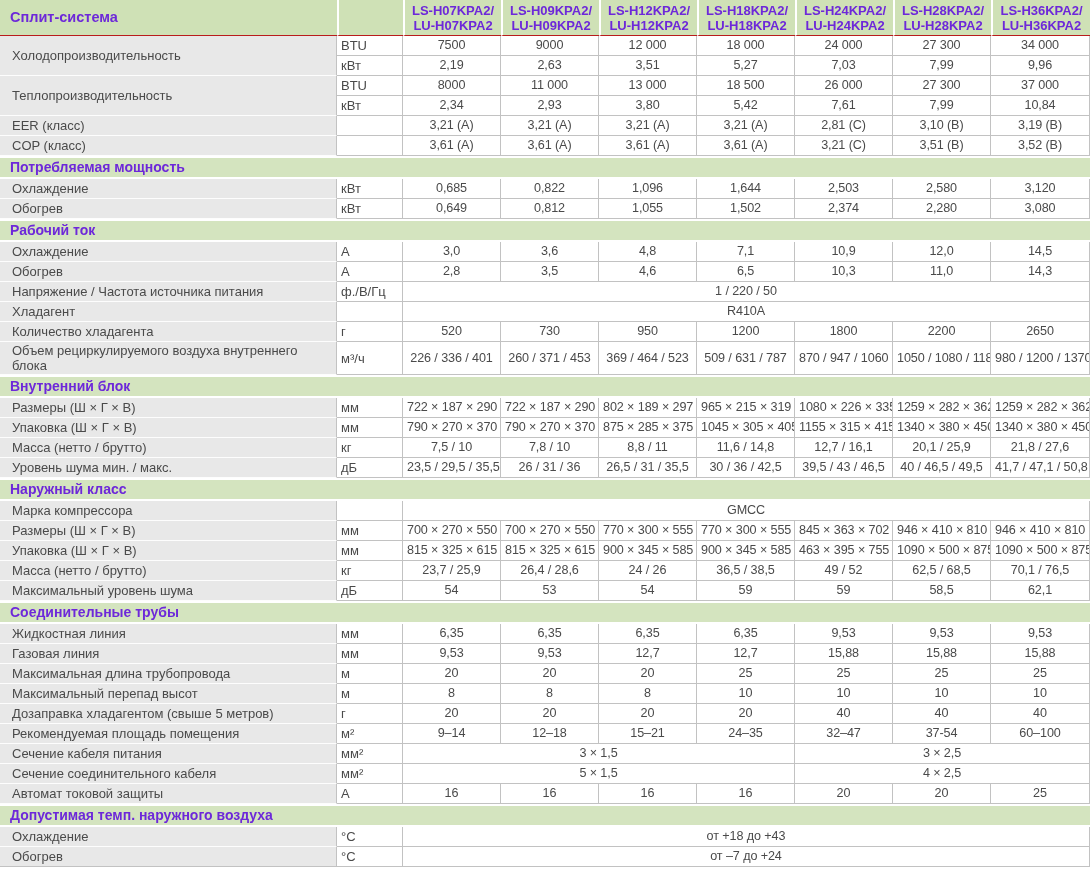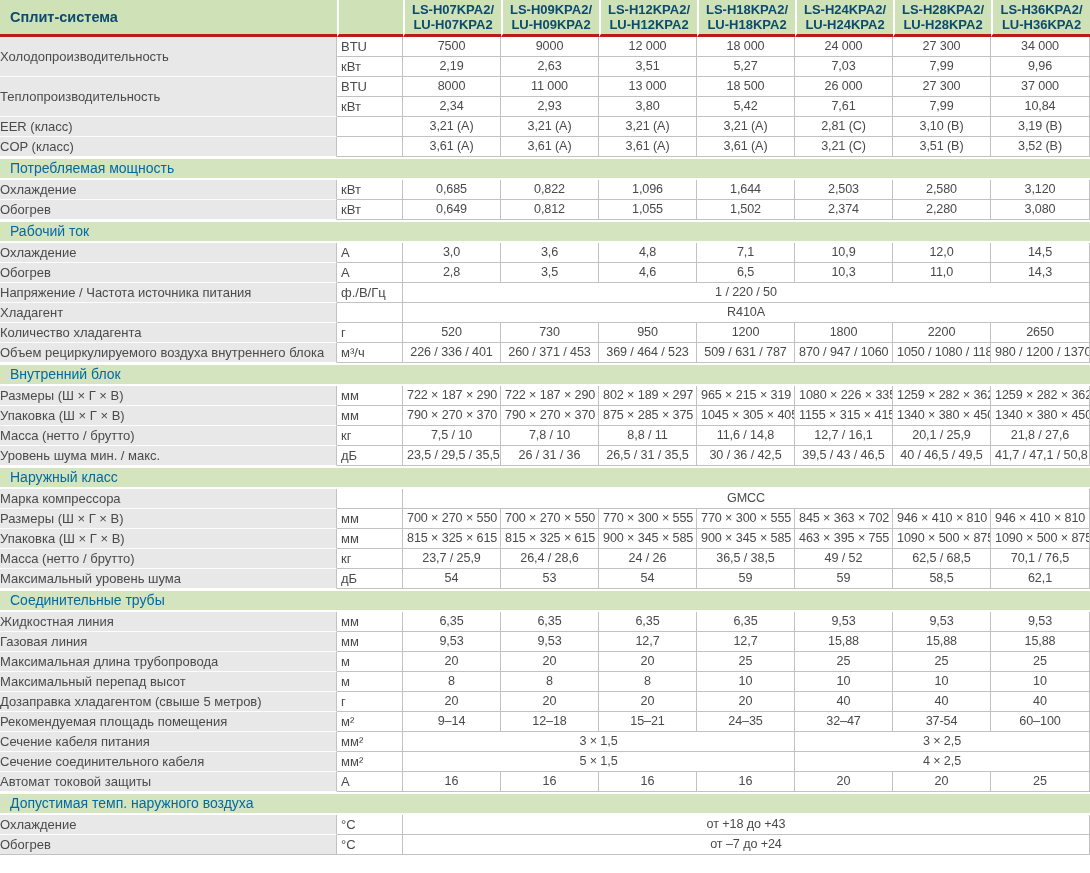--- a/index.html
+++ b/index.html
@@ -9,32 +9,32 @@
     border-collapse: separate;
     border-spacing: 0;
     width: 1090px;
     table-layout: fixed;
     color: #4a4a4a;
   }
 
   
   thead th {
     background: var(--green-header, #cfe1b6);
-    color: #0c4a6e;
+    color: #6d28d9;
     font-weight: 700;
     font-size: 13px;
     line-height: 15px;
     text-align: center;
     vertical-align: middle;
     white-space: pre-line;
     height: 36px;
     box-sizing: border-box;
     padding: 2px 2px;
     border-left: 2px solid #ffffff;
-    border-bottom: 3px solid #b91c1c;
+    border-bottom: 1px solid #b91c1c;
   }
   thead th.corner {
     text-align: left;
     font-size: 14.5px;
     padding-left: 10px;
     border-left: none;
   }
 
   
   td {
@@ -45,32 +45,32 @@
     padding: 1px 4px;
     border-right: 1px solid #c2c2c2;
     border-bottom: 1px solid #c2c2c2;
     overflow: hidden;
     white-space: nowrap;
     vertical-align: middle;
   }
   td.label {
     background: var(--gray-label, #e8e8e8);
     text-align: left;
-    padding-left: 0;
+    padding-left: 12px;
     border-bottom: 1px solid #fdfdfd;
     white-space: normal;
   }
   td.unit { text-align: left; }
   td.val  { text-align: center; font-size: 12.6px; letter-spacing: -0.1px; }
   td.val:last-child { border-right: 1px solid #c2c2c2; }
 
   tr.section td {
     background: var(--green-section, #d4e4bf);
-    color: #0369a1;
-    font-weight: 400;
+    color: #6d28d9;
+    font-weight: 700;
     font-size: 14px;
     height: 23px;
     text-align: left;
     padding-left: 10px;
     border-top: 2px solid #ffffff;
     border-bottom: 2px solid #ffffff;
     border-right: none;
     white-space: nowrap;
   }
   tbody tr:last-child td { border-bottom: 1px solid #c2c2c2; }

